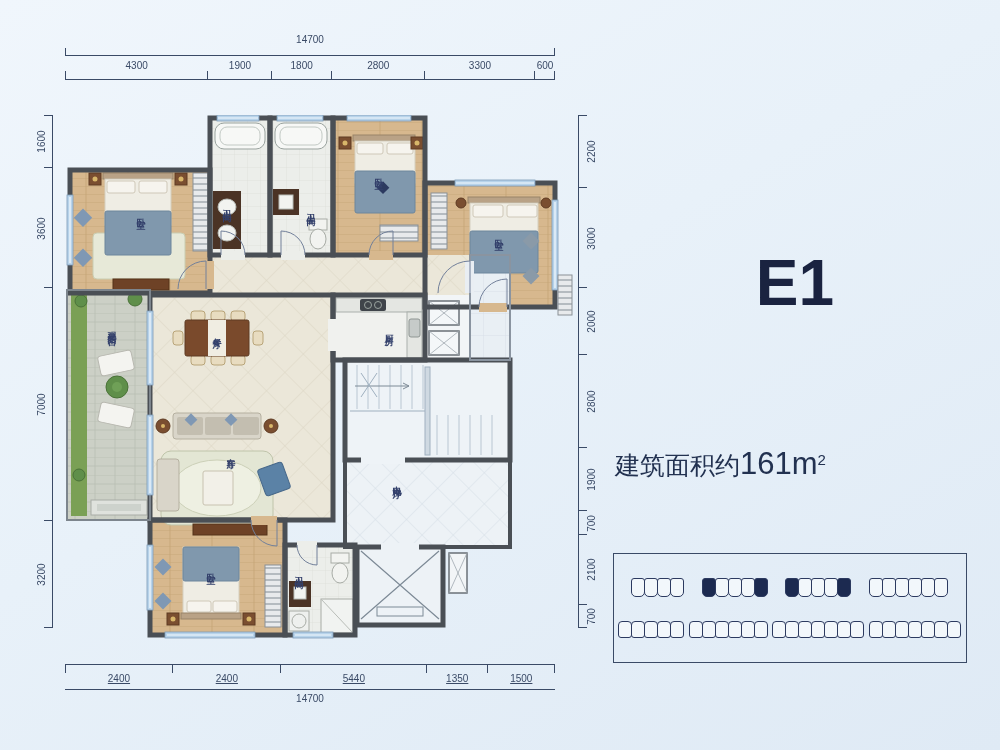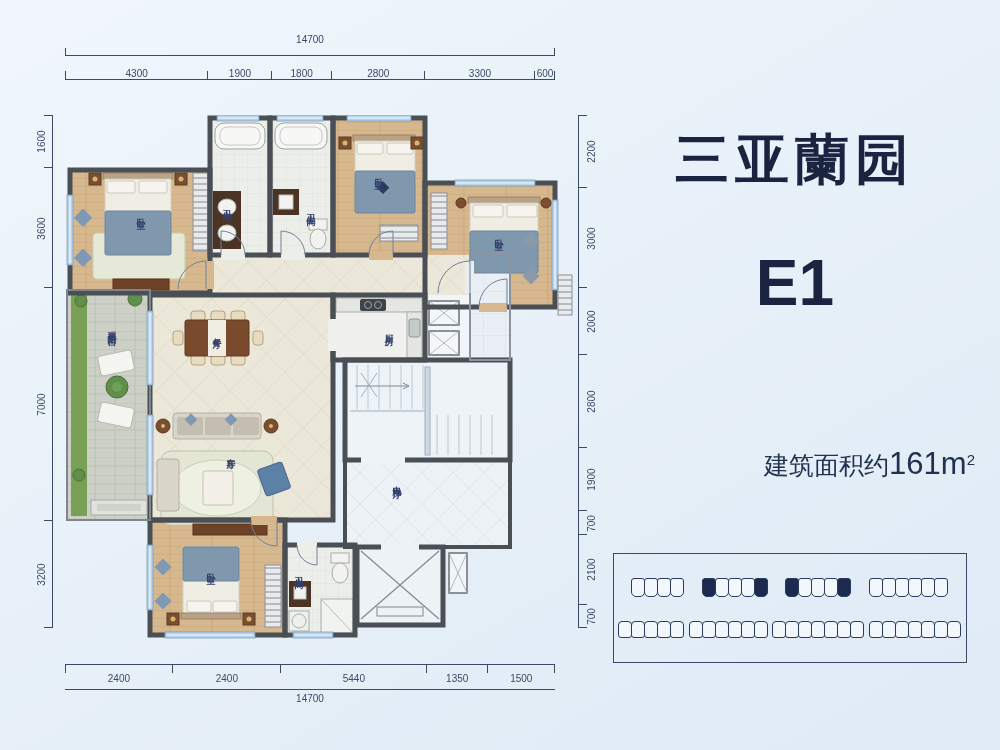--- a/index.html
+++ b/index.html
@@ -13,22 +13,22 @@
   .dimrow,.dimcol{position:absolute;color:var(--c-dim,#3a4a66);}
   .dimlabel{font-size:10px;text-align:center;color:var(--c-dim,#3a4a66);}
   #dim-top-total{left:65px;top:34px;width:490px;height:21px;border-bottom:1px solid var(--c-dim,#3a4a66);}
   #dim-top-total::before,#dim-top-total::after{content:"";position:absolute;bottom:0;width:1px;height:7px;background:var(--c-dim,#3a4a66);}
   #dim-top-total::before{left:0}#dim-top-total::after{right:0}
   #dim-top-segs{left:65px;top:55px;width:490px;height:24px;border-bottom:1px solid var(--c-dim,#3a4a66);}
   #dim-bottom-segs{left:65px;top:664px;width:490px;height:24px;border-top:1px solid var(--c-dim,#3a4a66);}
   #dim-bottom-total{left:65px;top:689px;width:490px;height:20px;border-top:1px solid var(--c-dim,#3a4a66);padding-top:3px;}
   .hdim{display:flex;}
   .hdim .dseg{position:relative;flex-basis:0;min-width:0;}
-  .hdim .dseg span{display:block;text-align:center;font-size:10px;padding-top:13px;}
-  #dim-bottom-segs .dseg span{padding-top:8px;}
+  .hdim .dseg span{display:block;text-align:center;font-size:10px;padding-top:5px;}
+  #dim-bottom-segs .dseg span{padding-top:8px;text-decoration:underline;}
   #dim-top-segs .dseg::after{content:"";position:absolute;right:0;bottom:0;width:1px;height:8px;background:var(--c-dim,#3a4a66);}
   #dim-top-segs .dseg:first-child::before{content:"";position:absolute;left:0;bottom:0;width:1px;height:8px;background:var(--c-dim,#3a4a66);}
   #dim-bottom-segs .dseg::after{content:"";position:absolute;right:0;top:0;width:1px;height:8px;background:var(--c-dim,#3a4a66);}
   #dim-bottom-segs .dseg:first-child::before{content:"";position:absolute;left:0;top:0;width:1px;height:8px;background:var(--c-dim,#3a4a66);}
   .vdim{display:flex;flex-direction:column;}
   .vdim .dseg{position:relative;flex-basis:0;min-height:0;display:flex;align-items:center;justify-content:center;}
   .vdim .dseg span{transform:rotate(-90deg);font-size:10px;white-space:nowrap;}
   #dim-left-segs{left:30px;top:115px;width:22px;height:513px;border-right:1px solid var(--c-dim,#3a4a66);}
   #dim-left-segs .dseg::after{content:"";position:absolute;right:0;bottom:0;height:1px;width:8px;background:var(--c-dim,#3a4a66);}
   #dim-left-segs .dseg:first-child::before{content:"";position:absolute;right:0;top:0;height:1px;width:8px;background:var(--c-dim,#3a4a66);}
@@ -45,21 +45,21 @@
   
   .right-col{position:absolute;left:615px;top:0;width:360px;height:750px;}
   #project-title{position:absolute;top:124px;width:100%;text-align:center;
     font-family:"Liberation Serif","DejaVu Serif",serif;font-size:54px;font-weight:bold;
     letter-spacing:6px;color:var(--c-navy,#1a2340);}
   #unit-code{position:absolute;top:246px;width:100%;text-align:center;
     font-family:Liberation Sans, sans-serif;font-size:64px;font-weight:600;
     color:var(--c-navy,#1a2340);}
   #layout-spec{position:absolute;top:382px;width:100%;text-align:center;
     font-size:30px;font-weight:600;letter-spacing:5px;color:#223150;}
-  #area-line{position:absolute;top:446px;width:100%;text-align:right;
+  #area-line{position:absolute;top:446px;width:100%;text-align:left;
     font-size:25px;color:#223150;}
   #area-line .area-num{font-size:31px;}
   #area-line sup{font-size:15px;}
   
   #keyplan{position:absolute;left:613px;top:553px;width:352px;height:108px;
     border:1px solid var(--c-dim,#3a4a66);display:flex;flex-direction:column;justify-content:space-evenly;}
   .kp-row{display:flex;justify-content:space-evenly;align-items:center;}
   .kp-building{display:flex;}
   .kp-unit{width:12px;height:17px;border:1px solid #2c3a60;border-radius:3px 3px 5px 5px;
     background:#f2f7fb;margin-left:-1px;}
@@ -443,21 +443,20 @@
       <div class="room-label" style="left: 384px; top: 327px;">厨房</div>
       <div class="room-label" style="left: 212px; top: 331px;">餐厅</div>
       <div class="room-label" style="left: 226px; top: 451px;">客厅</div>
       <div class="room-label" style="left: 107px; top: 324px;">观景阳台</div>
       <div class="room-label" style="left: 392px; top: 479px;">电梯厅</div>
       <div class="room-label" style="left: 206px; top: 566px;">卧室</div>
       <div class="room-label" style="left: 294px; top: 569px;">卫生间</div>
     </div>
 
   <div class="right-col">
-    <div id="project-title">三亚蘭园</div>
     <div id="unit-code">E1</div>
     <div id="area-line"><span>建筑面积约</span><span class="area-num">161m</span><sup>2</sup></div>
   </div>
 
   <div id="keyplan">
     <div class="kp-row" id="kp-row-0">
         <div class="kp-building">
           <div class="kp-unit"></div>
           <div class="kp-unit"></div>
           <div class="kp-unit"></div>

